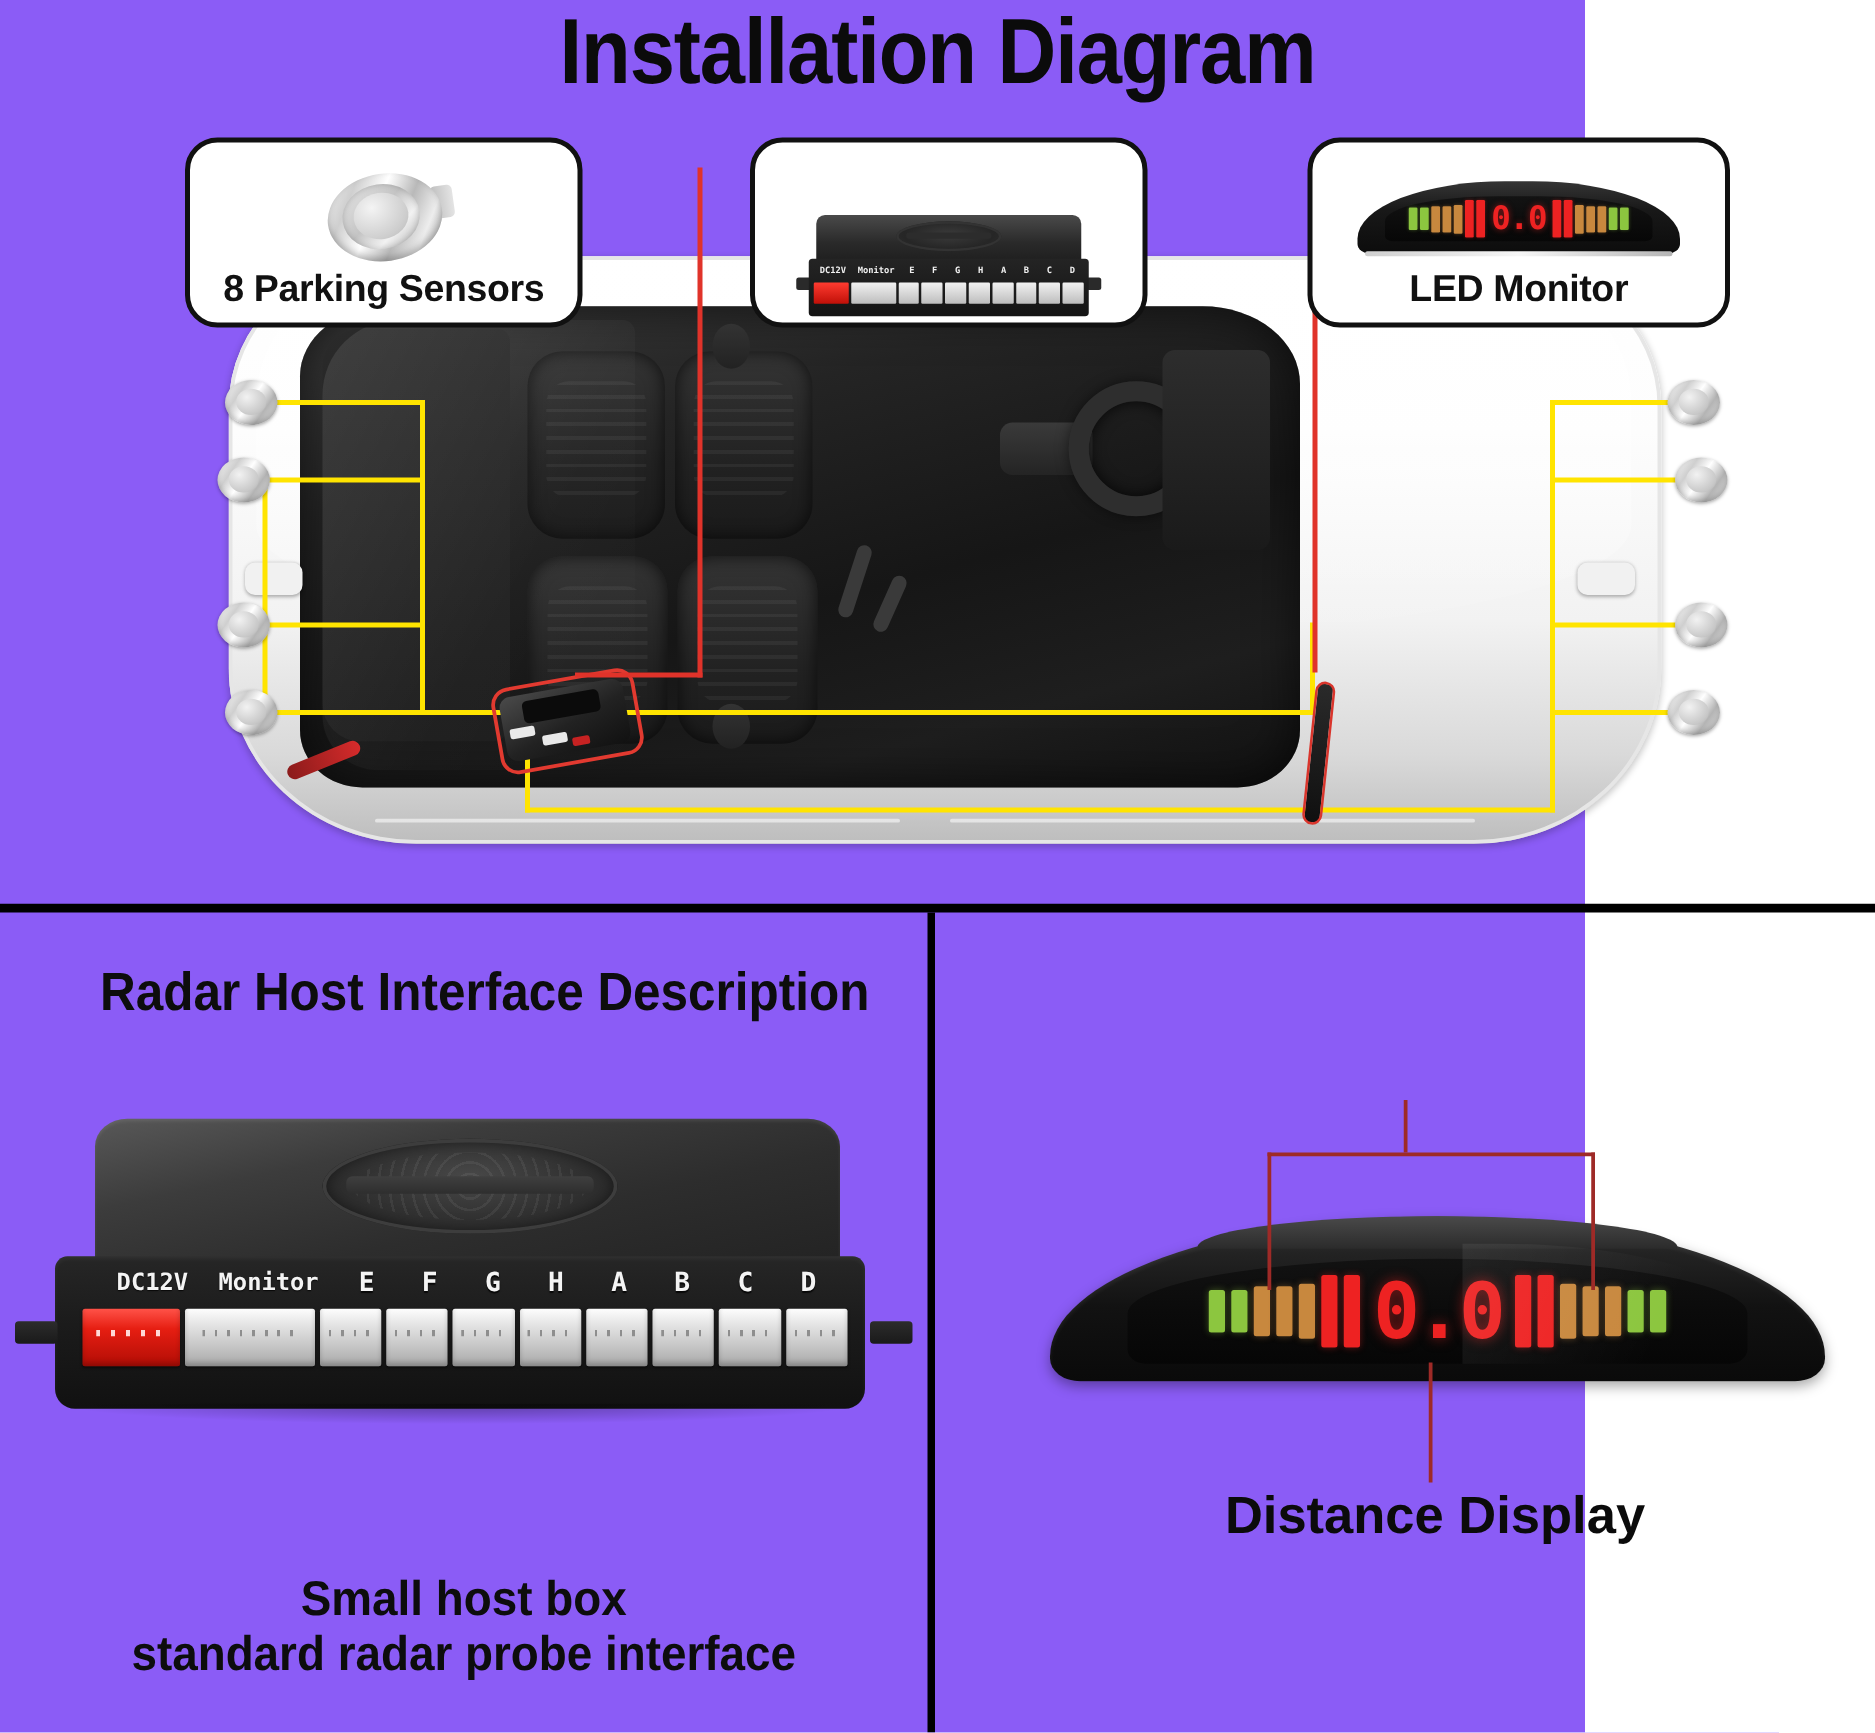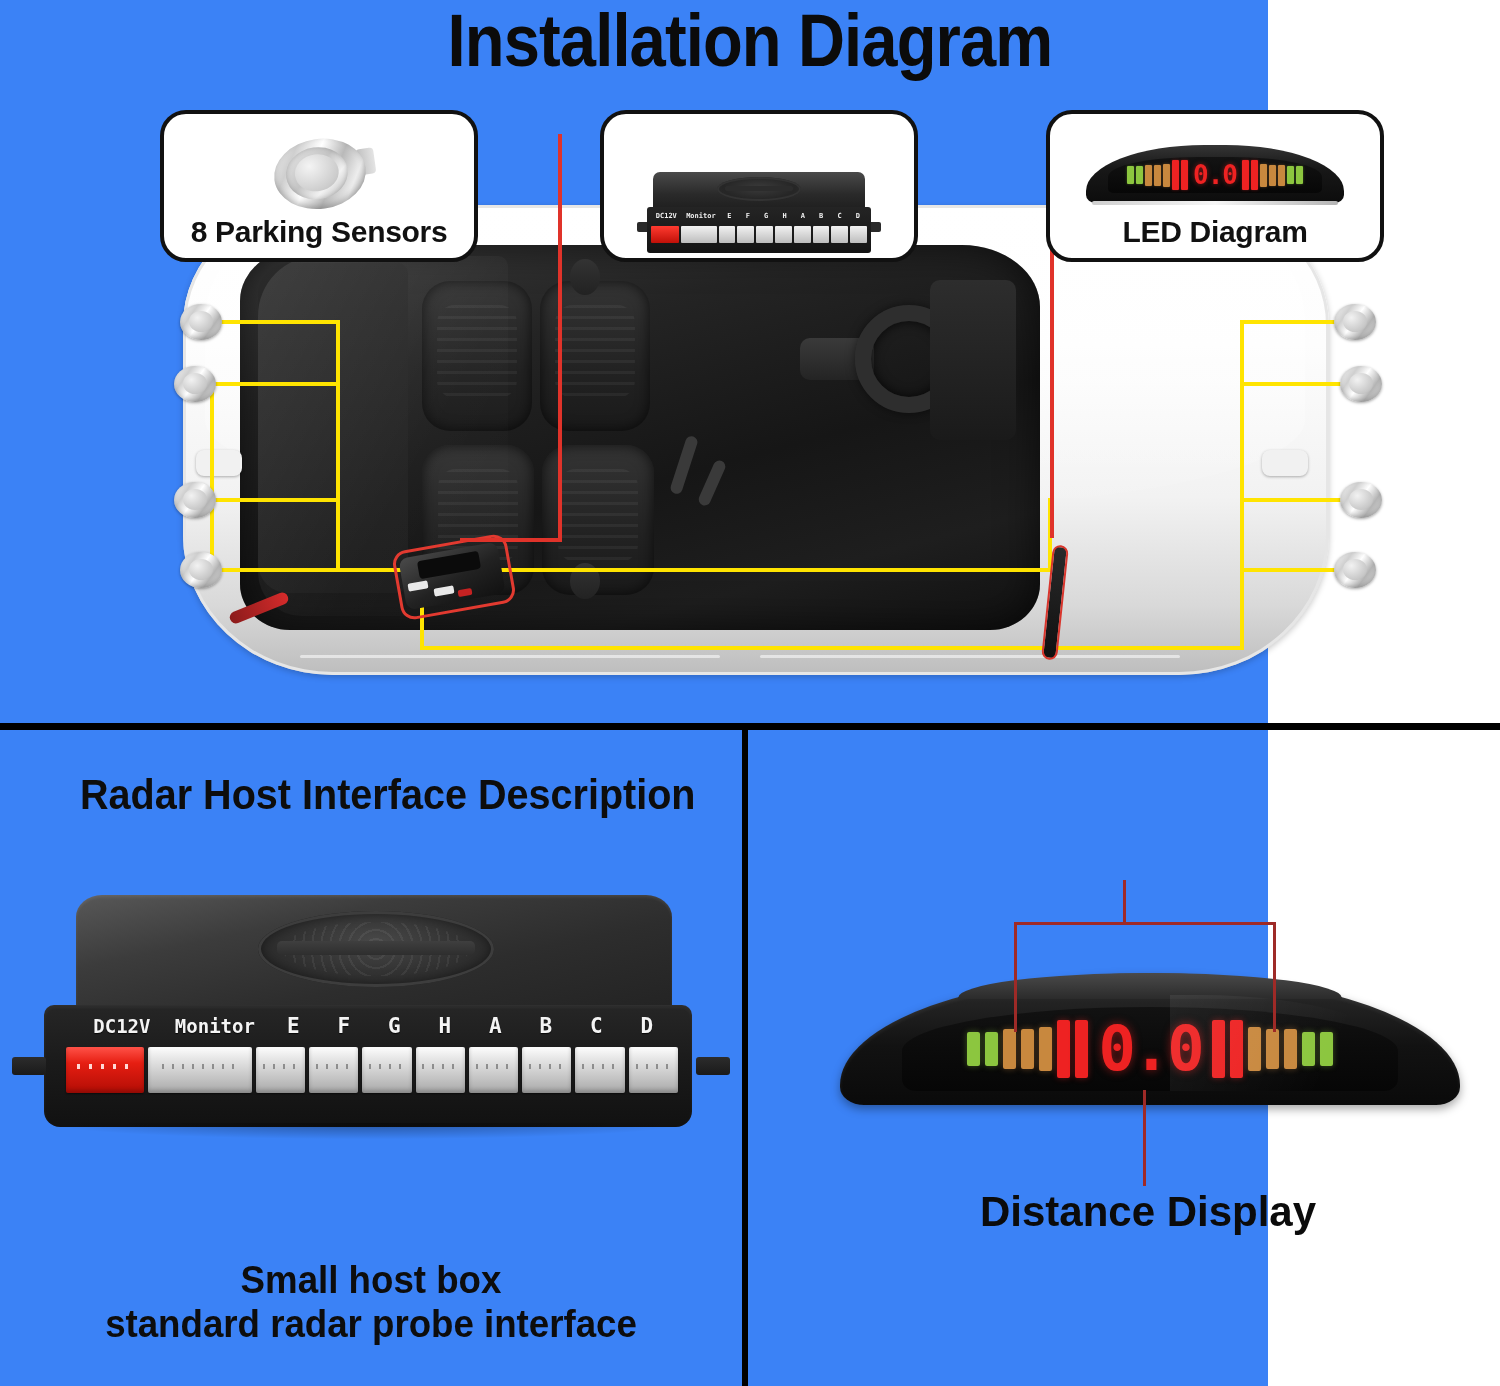--- a/index.html
+++ b/index.html
@@ -2,21 +2,21 @@
 <html><head>
 <meta charset="utf-8">
 <style>
   * { box-sizing: border-box; margin: 0; padding: 0; }
   html, body {
     width: 1500px; height: 1386px;
     background: #ffffff;
     font-family: "Liberation Sans", sans-serif;
     overflow: hidden;
   }
-  #page { position: relative; width: 1268px; height: 1386px; background:#3b82f6; }
+  #page { position: relative; width: 1268px; height: 1386px; background:#8b5cf6; }
 
   
   .title {
     position: absolute; left: 0; top: -2px; width: 1500px;
     text-align: center;
     font-family: "Liberation Sans Narrow", "Liberation Sans", sans-serif;
     font-size: 74px; font-weight: bold; color: #0b0b0b;
     letter-spacing: -1px;
     transform: scaleX(0.88); transform-origin: center top;
   }
@@ -28,21 +28,21 @@
   
   .callout {
     position: absolute; background:#fff; border:4px solid #111; border-radius:26px;
     display:flex; flex-direction:column; align-items:center; justify-content:flex-end;
     z-index: 40; overflow:hidden;
   }
   .callout-label {
     font-size: 30px; font-weight: bold; color:#111; white-space:nowrap;
     padding-bottom: 9px; letter-spacing:-0.3px;
   }
-  #callout-sensors { left:160px; top:110px; width:318px; height:152px; }
+  #callout-sensors { left:148px; top:110px; width:318px; height:152px; }
   #callout-control  { left:600px; top:110px; width:318px; height:152px; }
   #callout-led      { left:1046px; top:110px; width:338px; height:152px; }
 
   
   .puck-wrap { position:relative; width:100%; height:92px; }
   .puck {
     position:absolute; left:50%; top:12px; transform:translateX(-50%) rotate(-8deg);
     width:110px; height:78px;
   }
   .puck .body {
@@ -541,21 +541,21 @@
           <div class="bar-sm" style="width: 7px; height: 30px; background: linear-gradient(rgb(238, 34, 34), rgb(238, 34, 34)); box-shadow: rgba(238, 34, 34, 0.4) 0px 0px 3px;"></div>
           <div class="bar-sm" style="width: 7px; height: 30px; background: linear-gradient(rgb(238, 34, 34), rgb(238, 34, 34)); box-shadow: rgba(238, 34, 34, 0.4) 0px 0px 3px;"></div>
           <div class="bar-sm" style="width: 7px; height: 23px; background: linear-gradient(rgb(200, 136, 62), rgb(200, 136, 62)); box-shadow: rgba(200, 136, 62, 0.4) 0px 0px 3px;"></div>
           <div class="bar-sm" style="width: 7px; height: 21px; background: linear-gradient(rgb(200, 136, 62), rgb(200, 136, 62)); box-shadow: rgba(200, 136, 62, 0.4) 0px 0px 3px;"></div>
           <div class="bar-sm" style="width: 7px; height: 21px; background: linear-gradient(rgb(200, 136, 62), rgb(200, 136, 62)); box-shadow: rgba(200, 136, 62, 0.4) 0px 0px 3px;"></div>
           <div class="bar-sm" style="width: 7px; height: 18px; background: linear-gradient(rgb(140, 198, 63), rgb(140, 198, 63)); box-shadow: rgba(140, 198, 63, 0.4) 0px 0px 3px;"></div>
           <div class="bar-sm" style="width: 7px; height: 18px; background: linear-gradient(rgb(140, 198, 63), rgb(140, 198, 63)); box-shadow: rgba(140, 198, 63, 0.4) 0px 0px 3px;"></div>
         </div>
       <div class="base"></div>
     </div>
-    <div class="callout-label">LED Diagram</div>
+    <div class="callout-label">LED Monitor</div>
   </div>
 
   <div class="hdiv"></div>
   <div class="vdiv"></div>
 
   <div class="panel-heading" id="host-heading">Radar Host Interface Description</div>
 
   <div id="host-box">
     <div class="hb-top"></div>
     <div class="hb-grille"></div>

